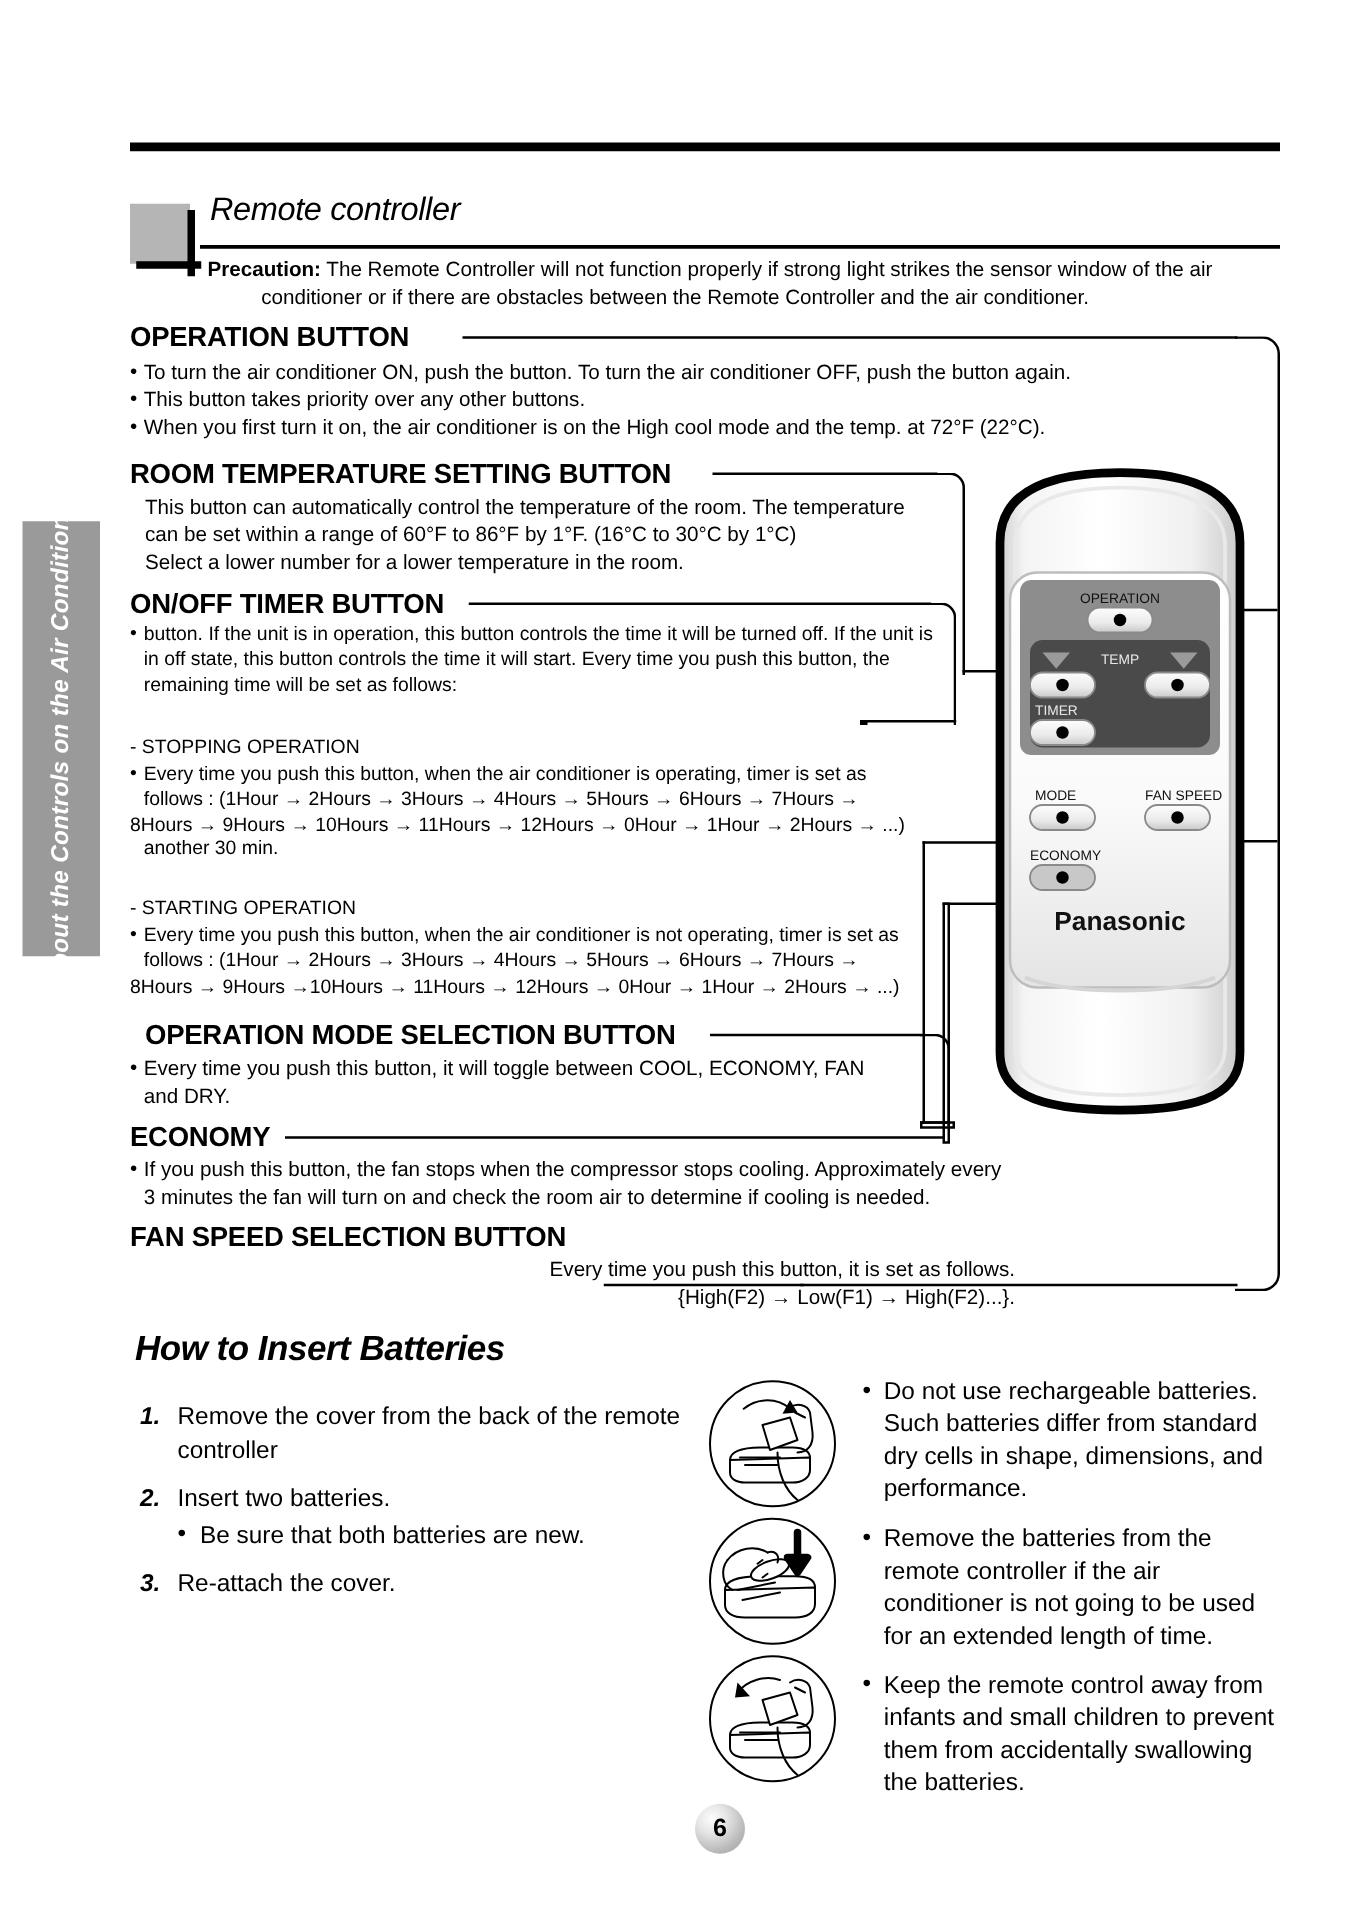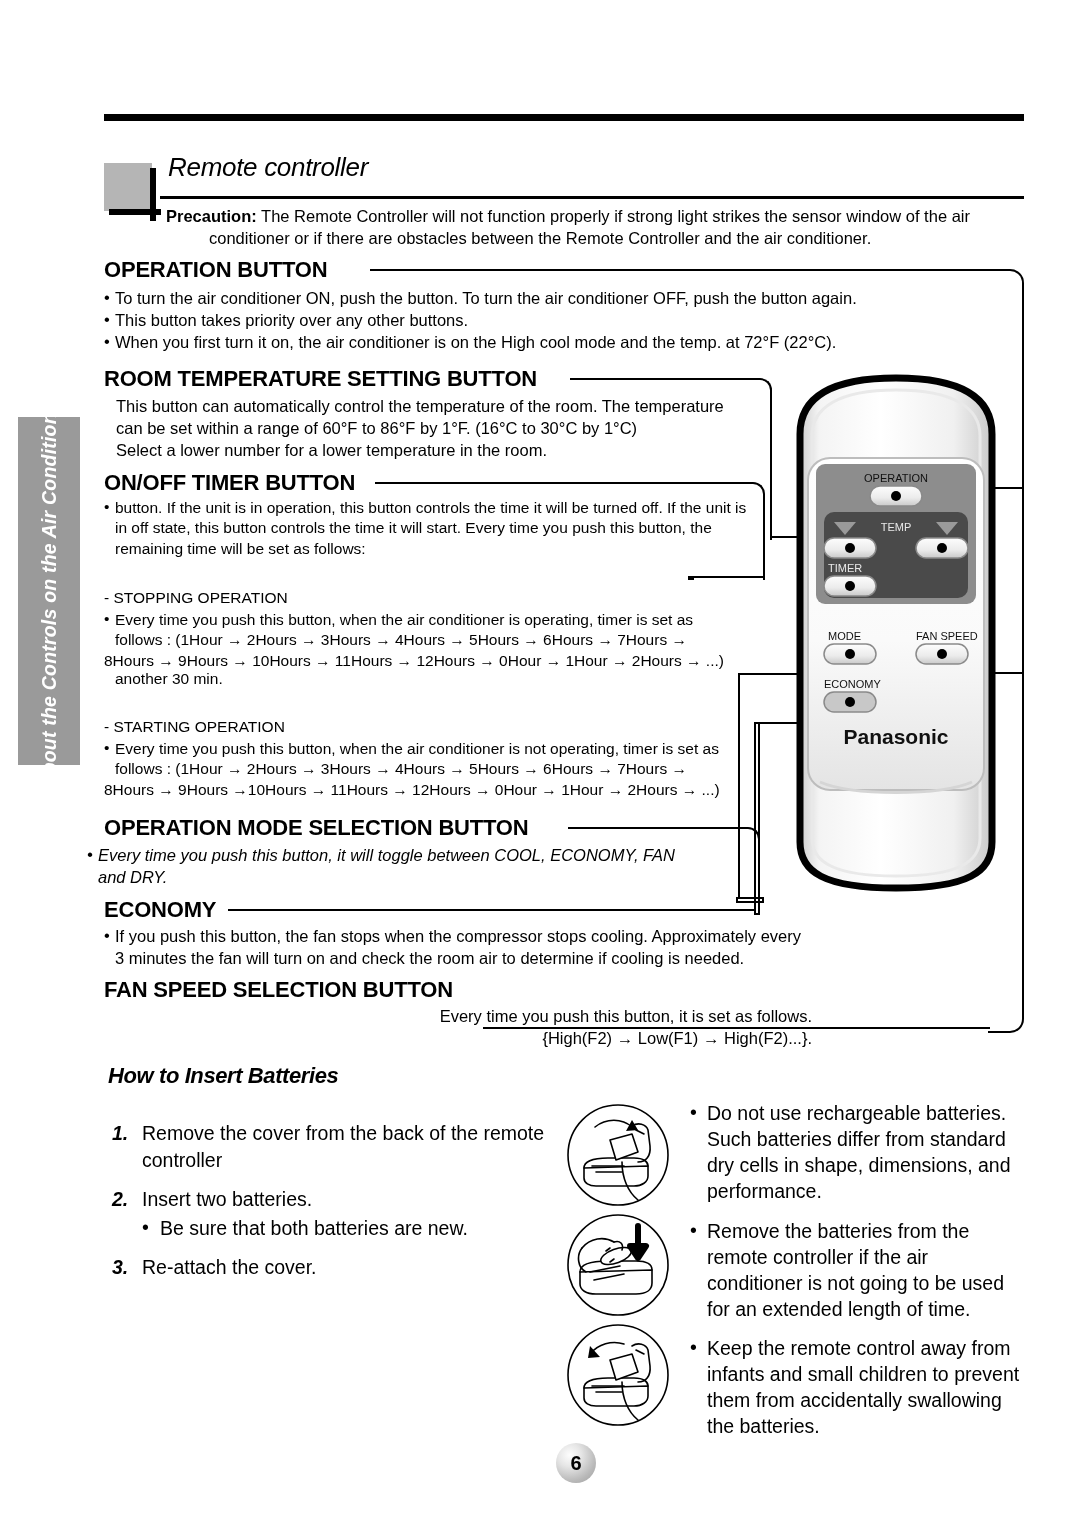--- a/index.html
+++ b/index.html
@@ -41,21 +41,21 @@
   .conn{position:absolute;border:2px solid #000;background:transparent;}
 
   .bul{position:relative;padding-left:11px;}
   .bul:before{content:"\2022";position:absolute;left:0;top:-1px;}
   .ind{padding-left:11px;}
 
   
   #remote{position:absolute;left:782px;top:372px;width:228px;height:530px;}
 
   
-  #bat-title{position:absolute;left:108px;top:1063px;font-size:22px;font-weight:bold;
+  #bat-title{position:absolute;left:108px;top:1063px;font-size:28px;font-weight:bold;
              font-style:italic;letter-spacing:-.4px;}
   #steps{position:absolute;left:112px;top:1120px;width:440px;font-size:19.5px;line-height:1.36;}
   #steps .st{position:relative;padding-left:30px;margin-bottom:13px;}
   #steps .st .n{position:absolute;left:0;top:0;font-weight:bold;font-style:italic;}
   #steps .sub{position:relative;padding-left:18px;margin-top:2px;}
   #steps .sub:before{content:"\2022";position:absolute;left:0;top:-1px;}
   #notes{position:absolute;left:690px;top:1100px;width:330px;font-size:19.5px;line-height:1.34;}
   #notes .nt{position:relative;padding-left:17px;margin-bottom:13px;}
   #notes .nt:before{content:"\2022";position:absolute;left:0;top:-1px;}
 
@@ -129,30 +129,30 @@
   <div class="body small" style="left:104px;top:669px;width:660px;">
     <div class="ind">another 30 min.</div>
   </div>
   <div class="body small" style="left:104px;top:717px;">- STARTING OPERATION</div>
   <div class="body small" style="left:104px;top:739px;width:660px;">
     <div class="bul">Every time you push this button, when the air conditioner is not operating, timer is set as</div>
     <div class="ind">follows : (1Hour → 2Hours → 3Hours → 4Hours → 5Hours → 6Hours → 7Hours →</div>
     <div>8Hours → 9Hours →10Hours → 11Hours → 12Hours → 0Hour → 1Hour → 2Hours → ...)</div>
   </div>
 
-  <div class="hd" style="left:104px;top:815px;">OPERATION MODE SELECTION BUTTON</div>
+  <div class="hd" style="left:116px;top:815px;">OPERATION MODE SELECTION BUTTON</div>
   <div class="rule" style="left:568px;top:827px;width:170px;"></div>
   <div class="conn" style="left:736px;top:827px;width:22px;height:72px;border-left:none;border-bottom:none;border-top-right-radius:12px;"></div>
   <div class="conn" style="left:736px;top:897px;width:24px;height:2px;"></div>
   <div class="rule" style="left:736px;top:897px;width:24px;"></div>
 
   <div class="conn" style="left:738px;top:673px;width:24px;height:226px;border-right:none;border-top:none;border-bottom:none;"></div>
   <div class="rule" style="left:738px;top:673px;width:120px;"></div>
 
-  <div class="body" style="left:87px;top:845px;width:690px;font-style:italic;">
+  <div class="body" style="left:104px;top:845px;width:690px;">
     <div class="bul">Every time you push this button, it will toggle between COOL, ECONOMY, FAN</div>
     <div class="ind">and DRY.</div>
   </div>
 
   <div class="hd" style="left:104px;top:897px;">ECONOMY</div>
   <div class="rule" style="left:228px;top:909px;width:528px;"></div>
 
   <div class="conn" style="left:754px;top:722px;width:2px;height:189px;"></div>
   <div class="rule" style="left:754px;top:722px;width:104px;"></div>
 

